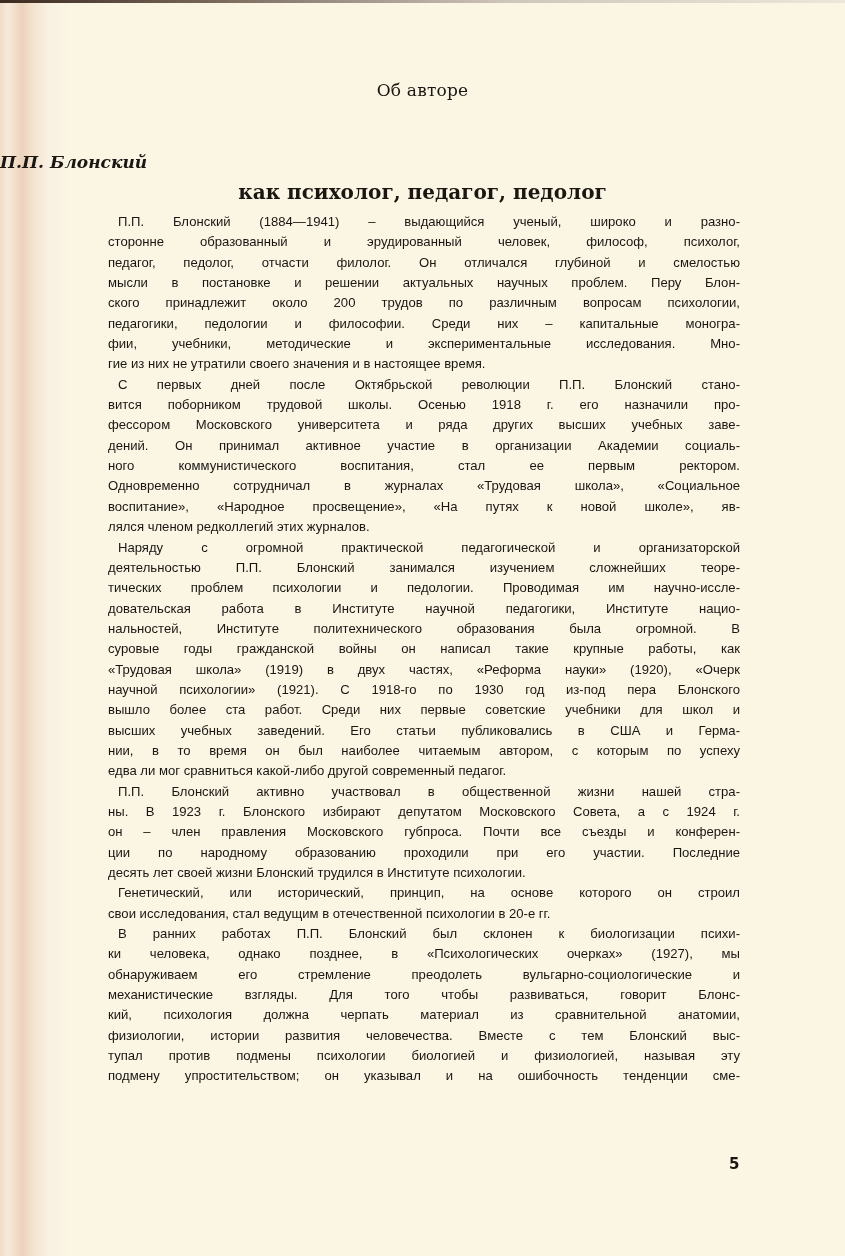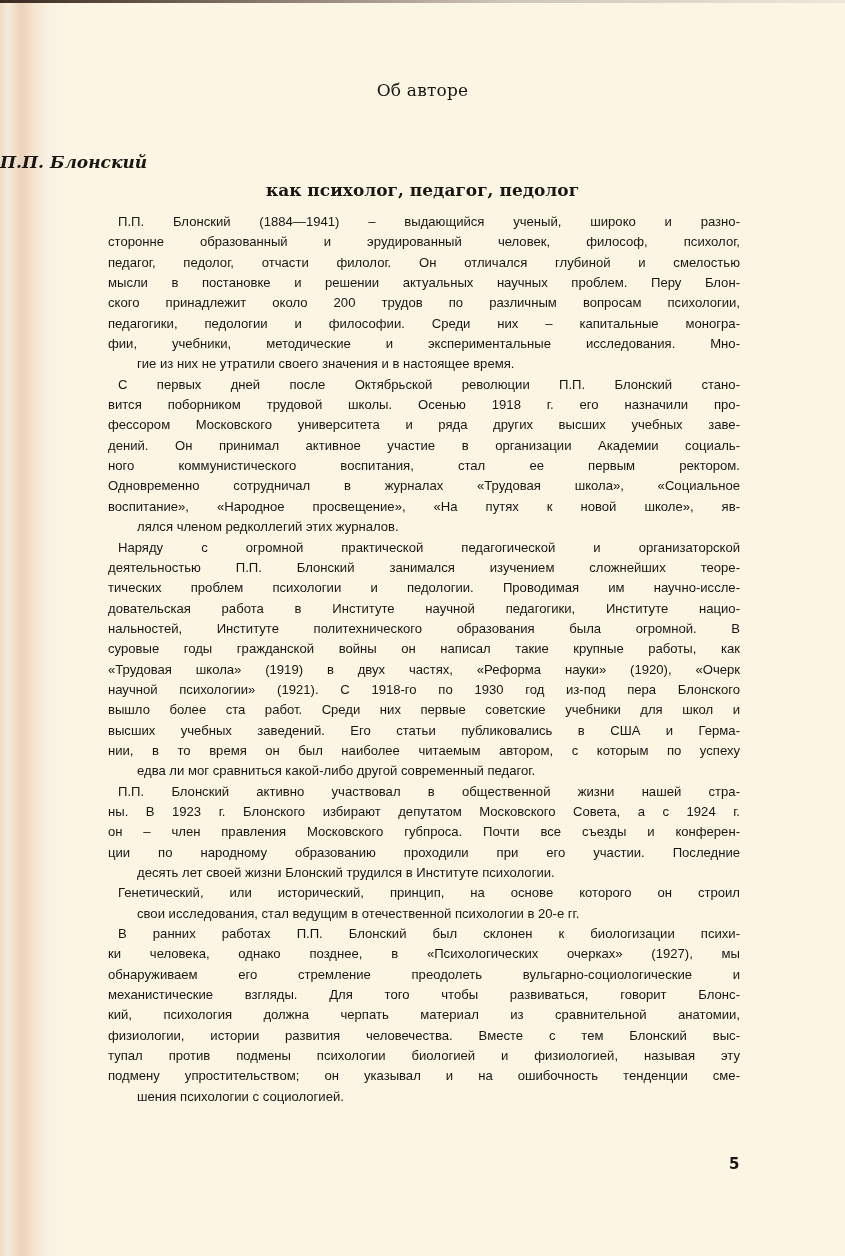--- a/index.html
+++ b/index.html
@@ -21,33 +21,33 @@
   .section-label {
     position: absolute; left: 0; width: 845px; top: 80px;
     text-align: center; font-size: 17px; letter-spacing: 0.2px;
   }
   .title-1 {
     position: absolute; left: 0; width: 845px; top: 152px;
     text-align: left; font-size: 17px; font-style: italic; font-weight: bold;
   }
   .title-2 {
     position: absolute; left: 0; width: 845px; top: 180px;
-    text-align: center; font-size: 17px; font-weight: bold;
+    text-align: center; font-size: 20px; font-weight: bold;
   }
   .body-text {
     position: absolute; left: 108px; top: 212px; width: 632px;
     font-size: 13.1px; line-height: 20.35px;
     font-family: Liberation Sans, sans-serif;
   }
   .line {
     display: block; white-space: nowrap; text-align: justify;
     text-align-last: justify; height: 20.35px; overflow: visible;
   }
   .line.indent { padding-left: 10px; }
-  .line.last { text-align-last: left; margin-left: 29px; }
+  .line.last { text-align-last: left; }
   .page-number {
     position: absolute; left: 729px; top: 1155px;
     font-family: "DejaVu Sans", sans-serif; font-size: 15px; font-weight: bold;
   }
 </style>
 </head>
 <body>
 
 <div class="page">
   <div class="topline"></div>
@@ -99,17 +99,16 @@
     <span class="line last">свои исследования, стал ведущим в отечественной психологии в 20-е гг.</span>
 
     <span class="line indent">В ранних работах П.П. Блонский был склонен к биологизации психи-</span>
     <span class="line">ки человека, однако позднее, в «Психологических очерках» (1927), мы</span>
     <span class="line">обнаруживаем его стремление преодолеть вульгарно-социологические и</span>
     <span class="line">механистические взгляды. Для того чтобы развиваться, говорит Блонс-</span>
     <span class="line">кий, психология должна черпать материал из сравнительной анатомии,</span>
     <span class="line">физиологии, истории развития человечества. Вместе с тем Блонский выс-</span>
     <span class="line">тупал против подмены психологии биологией и физиологией, называя эту</span>
     <span class="line">подмену упростительством; он указывал и на ошибочность тенденции сме-</span>
-    <span class="line last">шения психологии с социологией.</span>
   </div>
 
   <div class="page-number">5</div>
 </div>
 
 </body></html>

